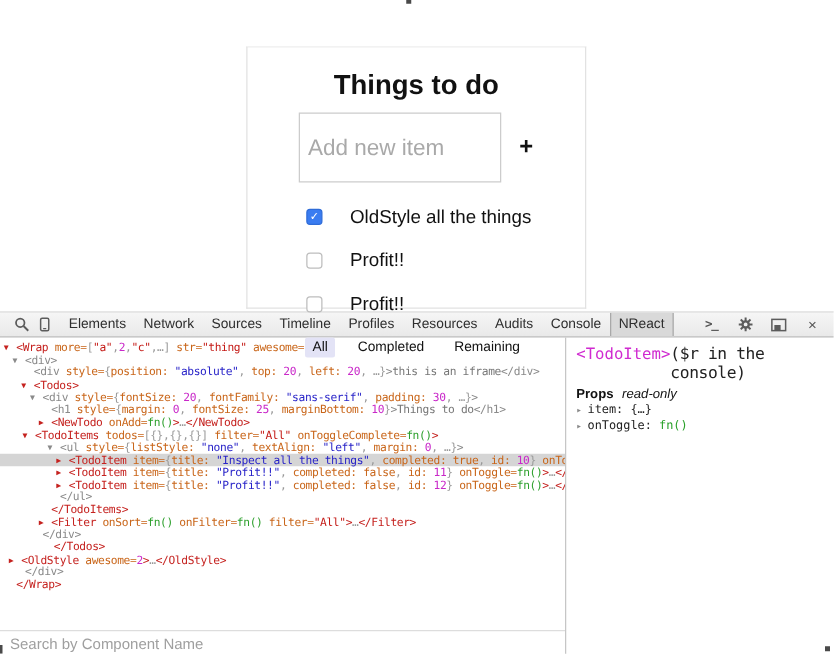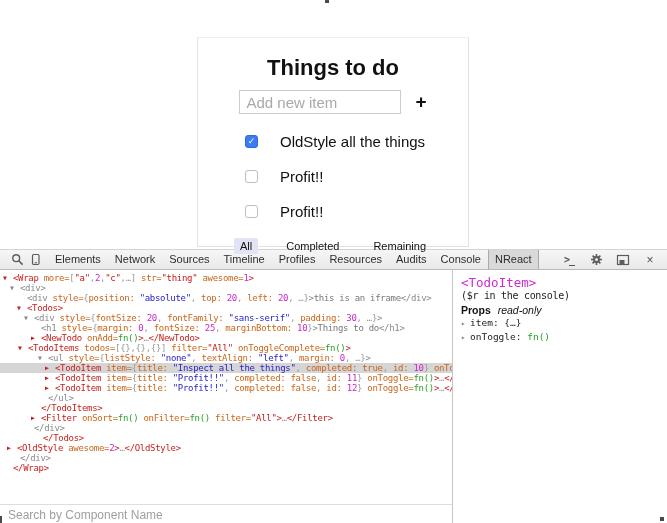--- a/index.html
+++ b/index.html
@@ -5,32 +5,32 @@
   html,body{margin:0;padding:0;}
   body{width:667px;height:523px;overflow:hidden;background:#fff;position:relative;
        font-family:"Liberation Sans",sans-serif;-webkit-font-smoothing:antialiased;}
 
   
   .browser-area{position:relative;height:249px;background:#fff;}
   .iframe-box{position:absolute;left:197px;top:37px;width:272px;height:210px;
               border:1px solid #e2e2e2;border-top-color:#eeeeee;background:#fff;box-sizing:border-box;}
   .app-title{margin:17px 0 0 0;text-align:center;font-size:22px;font-weight:bold;color:#111;}
   .add-row{display:flex;justify-content:center;align-items:center;gap:14px;margin-top:9px;}
-  .add-input{width:148px;height:18px;border:1px solid #ccc;font-size:15px;padding:2px 6px;
+  .add-input{width:148px;height:18px;border:1px solid #ccc;font-size:18px;padding:18px 6px;
              color:#333;outline:none;font-family:"Liberation Sans",sans-serif;}
   .add-input::placeholder{color:#a9a9a9;}
   .add-btn{font-size:19px;font-weight:bold;color:#111;line-height:18px;cursor:default;background:none;border:none;padding:0;}
   .todo-list{margin:19px 0 0 47px;}
   .todo-row{display:flex;align-items:center;gap:22px;margin-bottom:19px;height:16px;}
   .cbox{width:13px;height:13px;border-radius:3px;box-sizing:border-box;display:flex;
         align-items:center;justify-content:center;font-size:9px;color:#fff;}
   .cbox.on{background:#3a7cf1;border:1px solid #2f6cd8;}
   .cbox.off{background:#fff;border:1px solid #bdbdbd;}
   .todo-label{font-size:15px;color:#111;}
-  .filter-row{display:flex;justify-content:center;gap:22px;font-size:11px;color:#111;margin-top:7px;}
+  .filter-row{display:flex;justify-content:center;gap:12px;font-size:11px;color:#111;margin-top:7px;}
   .filter-item{padding:2px 6px;border-radius:2px;}
   .filter-item.active{background:#e3e3f6;}
 
   
   .dt-toolbar{height:19px;background:linear-gradient(#f6f6f6,#e9e9e9);
               border-top:1px solid #d4d4d4;border-bottom:1px solid #b9b9b9;
               display:flex;align-items:center;padding:0 6px 0 8px;font-size:11px;color:#2e2e2e;}
   .tb-icon{display:flex;align-items:center;justify-content:center;width:18px;height:19px;}
   .dt-tabs{display:flex;height:19px;align-items:flex-end;margin-left:4px;}
   .dt-tab{padding:0 7px;height:19px;line-height:19px;white-space:nowrap;}
@@ -57,23 +57,23 @@
   .sg-f{color:#2da02d;}      
   .sg-p{color:#999;}         
   .sg-x{color:#777;}         
 
   .search-bar{height:20px;border-top:1px solid #ddd;display:flex;align-items:center;}
   .search-input{width:100%;border:none;outline:none;font-size:12px;color:#333;padding:0 0 0 8px;
                 font-family:"Liberation Sans",sans-serif;background:transparent;}
   .search-input::placeholder{color:#9f9f9f;}
 
   .right-col{flex:1;border-left:1px solid #c6c6c6;box-sizing:border-box;padding:5px 6px 0 8px;}
-  .insp-header{display:flex;justify-content:space-between;align-items:baseline;flex-direction:column;}
+  .insp-header{display:flex;justify-content:space-between;align-items:baseline;}
   .insp-tag{font-family:"DejaVu Sans Mono",monospace;font-size:12.5px;color:#d02ad0;}
-  .insp-hint{font-family:"DejaVu Sans Mono",monospace;font-size:10px;color:#222;letter-spacing:-0.3px;}
+  .insp-hint{font-family:"DejaVu Sans Mono",monospace;font-size:13px;color:#222;letter-spacing:-0.3px;}
   .props-head{margin-top:3px;font-size:10.5px;color:#111;}
   .props-head .b{font-weight:bold;}
   .props-head .i{font-style:italic;margin-left:4px;}
   .prop-row{font-family:"DejaVu Sans Mono",monospace;font-size:9.5px;line-height:13px;color:#222;}
   .prop-arrow{display:inline-block;width:9px;font-size:7.5px;color:#888;}
   .prop-val.function{color:#28a028;}
 
   .artifact{position:absolute;background:#4a4a4a;}
 </style>
 </head>

